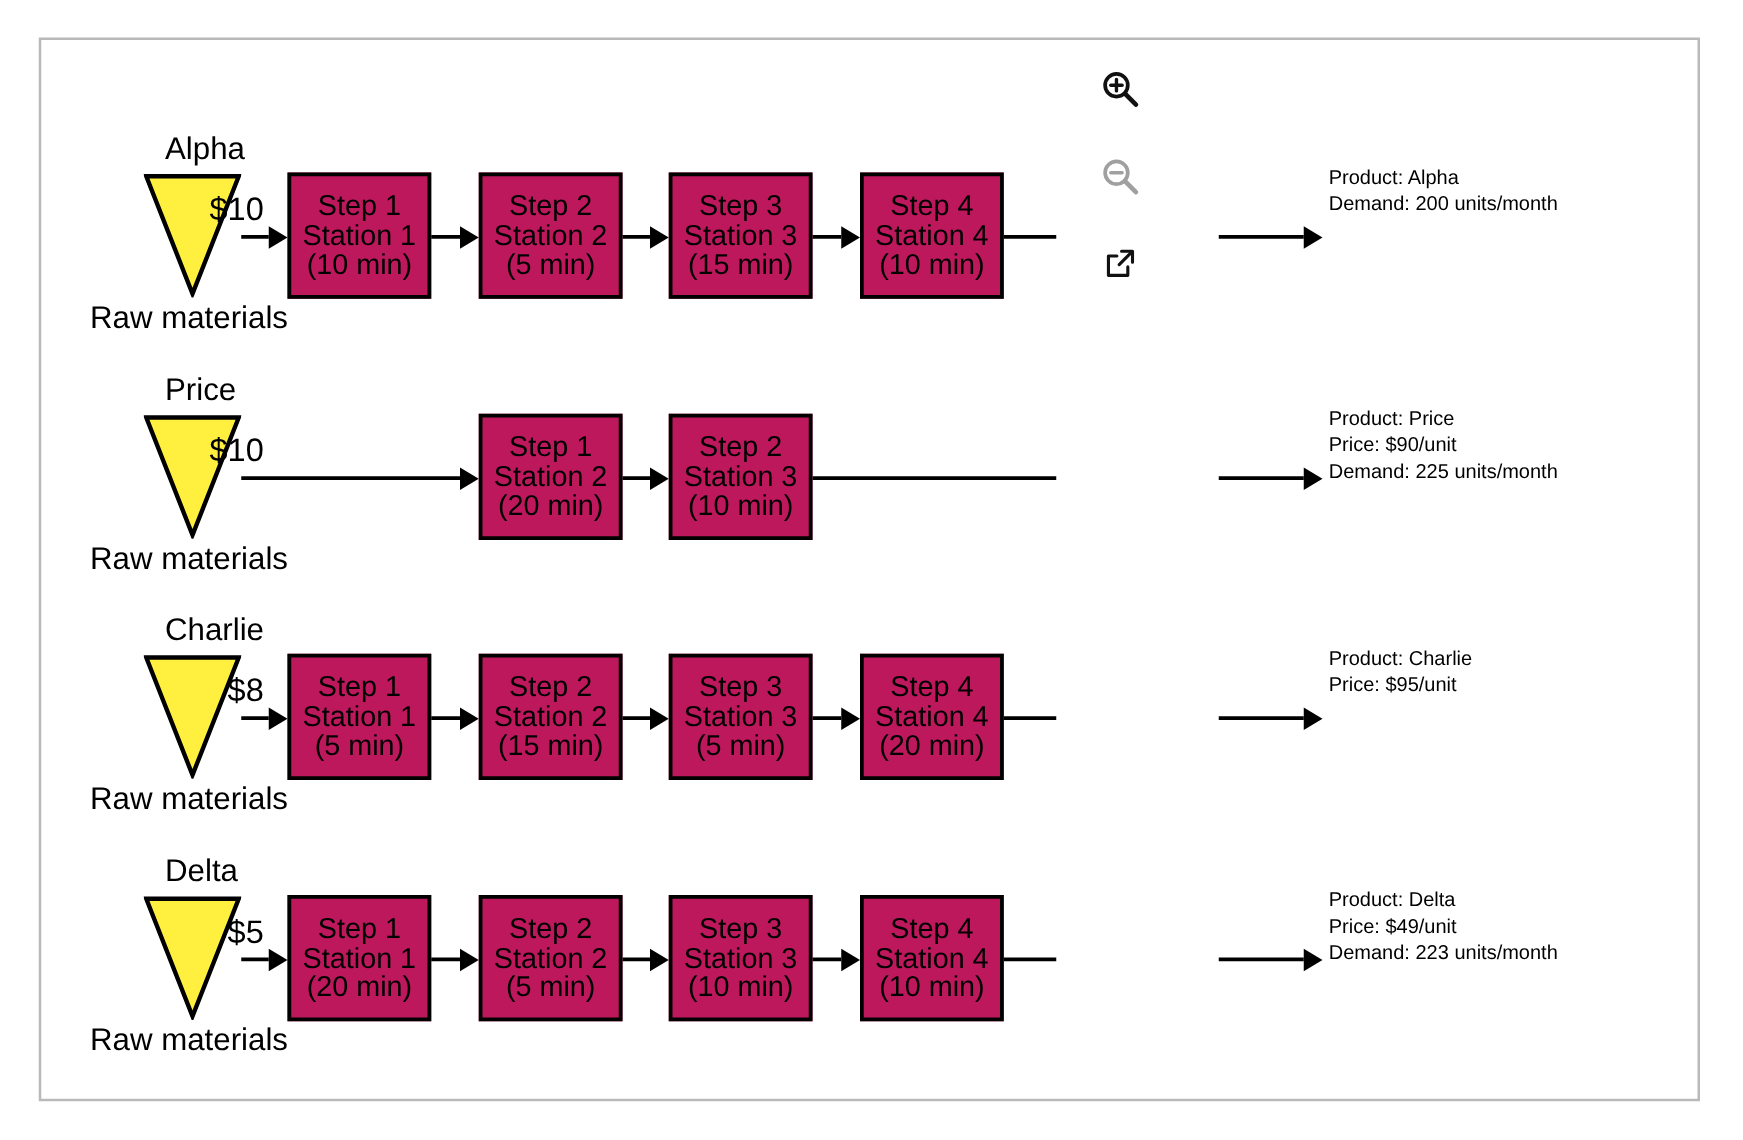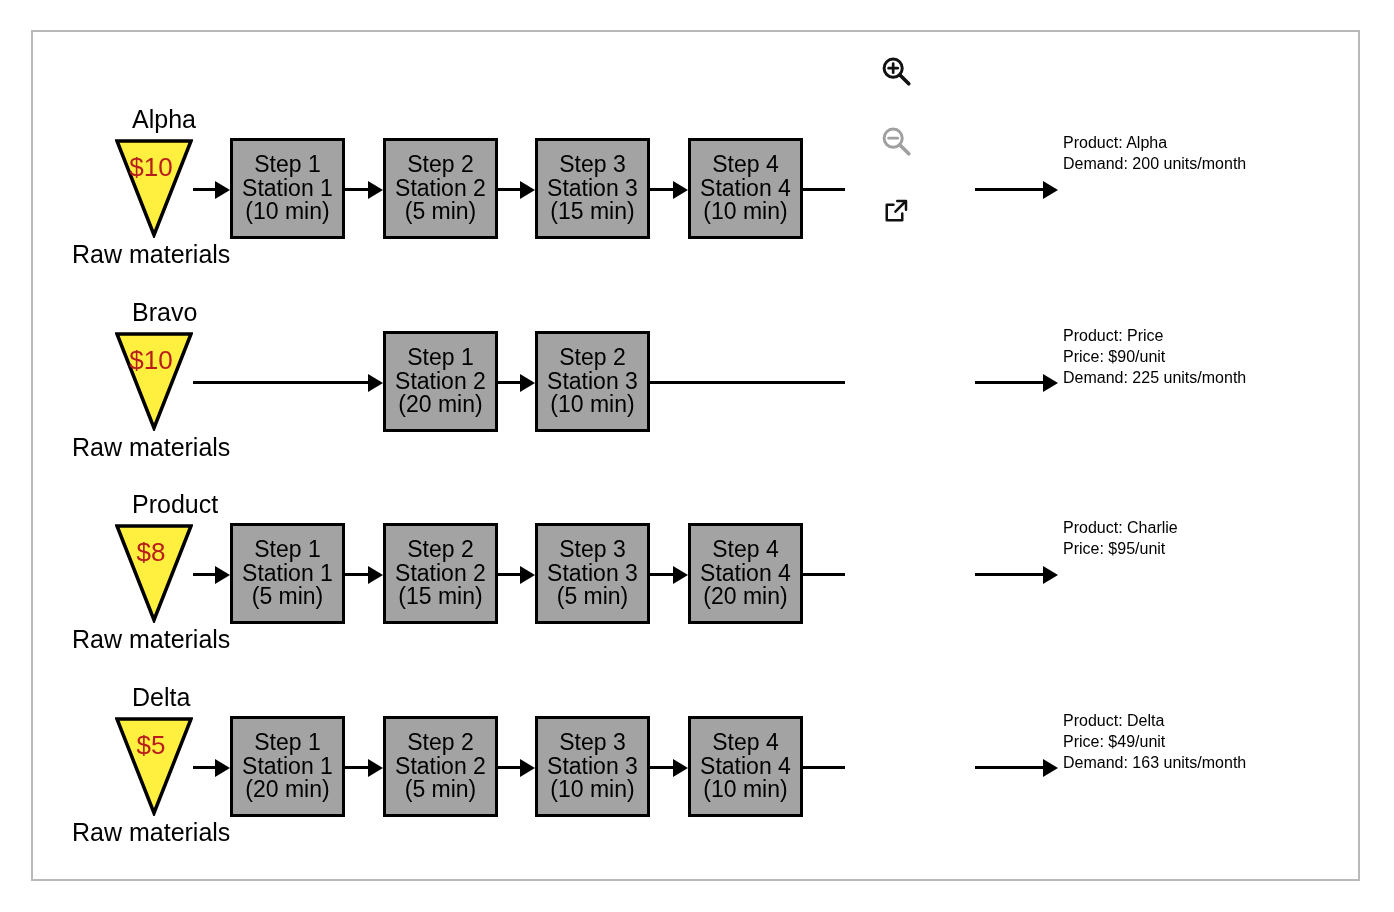--- a/index.html
+++ b/index.html
@@ -36,34 +36,34 @@
   .tri-title {
     position: absolute; left: 43px; top: 0;
     width: 160px; text-align: left;
     font-size: 25px; color: #000; white-space: nowrap; margin-left: 17px;
   }
   .triangle {
     position: absolute; left: 43px; top: 33px;
     width: 78px; height: 100px;
   }
   .tri-value {
-    position: absolute; left: 40px; top: 47px;
-    width: 78px; text-align: center;
-    font-size: 26px; color: #b91c1c;
+    position: absolute; left: 61px; top: 47px;
+    width: 78px; text-align: right;
+    font-size: 26px; color: #000000;
   }
   .tri-caption {
     position: absolute; left: 0px; top: 135px;
     font-size: 25px; color: #000; white-space: nowrap;
   }
 
   
   .step-box {
     position: absolute; top: 33px;
     width: 115px; height: 101px;
-    background: #a3a3a3;
+    background: #be185d;
     border: 3px solid #000000;
     display: flex; flex-direction: column;
     align-items: center; justify-content: center;
     line-height: 1.02;
   }
   .step-box .ln { font-size: 23px; color: #000; white-space: nowrap; }
 
   
   .conn { position: absolute; height: 20px; top: 74px; }
   .conn .shaft {
@@ -161,21 +161,21 @@
           <div class="shaft" style="width: 68px;"></div>
           <div class="head" style="left: 68px;"></div>
         </div>
         <div class="info-block">
           <div>Product: Alpha</div>
           <div>Demand: 200 units/month</div>
         </div>
       </div>
       <div class="product-row" style="top: 298px;">
         <div class="tri-group">
-          <div class="tri-title">Bravo</div>
+          <div class="tri-title">Price</div>
           <svg class="triangle" viewBox="0 0 78 100">
             <polygon points="2,3 76,3 39,97" fill="#ffef3f" stroke="#000000" stroke-width="3.5" stroke-linejoin="miter"></polygon>
           </svg>
           <div class="tri-value">$10</div>
           <div class="tri-caption">Raw materials</div>
         </div>
         <div class="step-box" style="left: 383px;">
           <div class="ln">Step 1</div>
           <div class="ln">Station 2</div>
           <div class="ln">(20 min)</div>
@@ -199,21 +199,21 @@
           <div class="head" style="left: 68px;"></div>
         </div>
         <div class="info-block">
           <div>Product: Price</div>
           <div>Price: $90/unit</div>
           <div>Demand: 225 units/month</div>
         </div>
       </div>
       <div class="product-row" style="top: 490px;">
         <div class="tri-group">
-          <div class="tri-title">Product</div>
+          <div class="tri-title">Charlie</div>
           <svg class="triangle" viewBox="0 0 78 100">
             <polygon points="2,3 76,3 39,97" fill="#ffef3f" stroke="#000000" stroke-width="3.5" stroke-linejoin="miter"></polygon>
           </svg>
           <div class="tri-value">$8</div>
           <div class="tri-caption">Raw materials</div>
         </div>
         <div class="step-box" style="left: 230px;">
           <div class="ln">Step 1</div>
           <div class="ln">Station 1</div>
           <div class="ln">(5 min)</div>
@@ -305,21 +305,21 @@
           <div class="head" style="left: 23px;"></div>
         </div>
         <div class="plainline" style="left: 803px; width: 42px;"></div>
         <div class="conn" style="left: 975px; width: 83px;">
           <div class="shaft" style="width: 68px;"></div>
           <div class="head" style="left: 68px;"></div>
         </div>
         <div class="info-block">
           <div>Product: Delta</div>
           <div>Price: $49/unit</div>
-          <div>Demand: 163 units/month</div>
+          <div>Demand: 223 units/month</div>
         </div>
       </div>
     </div>
 
   <div id="toolbar">
     <div class="tool-btn" id="btn-zoom-in">
       <svg width="34" height="34" viewBox="0 0 24 24">
         <circle cx="10" cy="10" r="6.4" fill="none" stroke="#111111" stroke-width="2.1"></circle>
         <line x1="14.8" y1="14.8" x2="21" y2="21" stroke="#111111" stroke-width="2.6" stroke-linecap="round"></line>
         <line x1="6.8" y1="10" x2="13.2" y2="10" stroke="#111111" stroke-width="1.9" stroke-linecap="round"></line>

